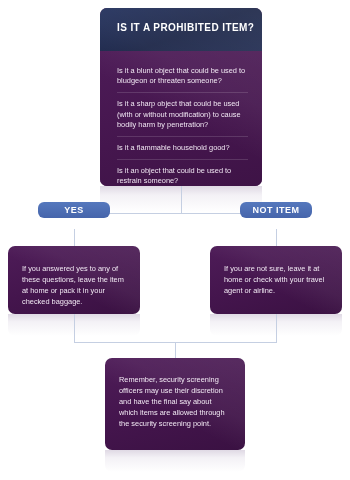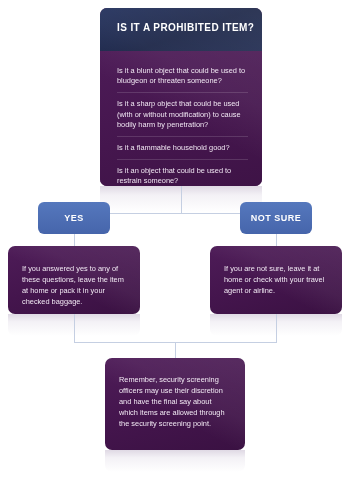--- a/index.html
+++ b/index.html
@@ -91,21 +91,21 @@
     line-height: 10.2px;
     color: #f0e6f2;
     padding: 6px 0 6px 0;
     border-bottom: 1px solid rgba(255,255,255,0.14);
   }
   .qitem:last-child { border-bottom: none; }
 
   
   .btn {
     position: absolute;
-    height: 32px;
+    height: 16px;
     border-radius: 6px;
     background: linear-gradient(to bottom, #5578bd 0%, #4665ab 100%);
     color: #ffffff;
     font-size: 9px;
     font-weight: bold;
     letter-spacing: 0.5px;
     display: flex;
     align-items: center;
     justify-content: center;
     box-sizing: border-box;
@@ -175,21 +175,21 @@
     <div class="body">
       <div class="qitem">Is it a blunt object that could be used to bludgeon or threaten someone?</div>
       <div class="qitem">Is it a sharp object that could be used (with or without modification) to cause bodily harm by penetration?</div>
       <div class="qitem">Is it a flammable household good?</div>
       <div class="qitem">Is it an object that could be used to restrain someone?</div>
     </div>
     <div class="sheen"></div>
   </div>
 
   <div class="btn" id="btn-yes">YES</div>
-  <div class="btn" id="btn-notsure">NOT SURE</div>
+  <div class="btn" id="btn-notsure">NOT ITEM</div>
 
   <div class="card answer-card" id="answer-yes">
     <div class="body-text">If you answered yes to any of these questions, leave the item at home or pack it in your checked baggage.</div>
     <div class="sheen"></div>
   </div>
 
   <div class="card answer-card" id="answer-notsure">
     <div class="body-text">If you are not sure, leave it at home or check with your travel agent or airline.</div>
     <div class="sheen"></div>
   </div>

